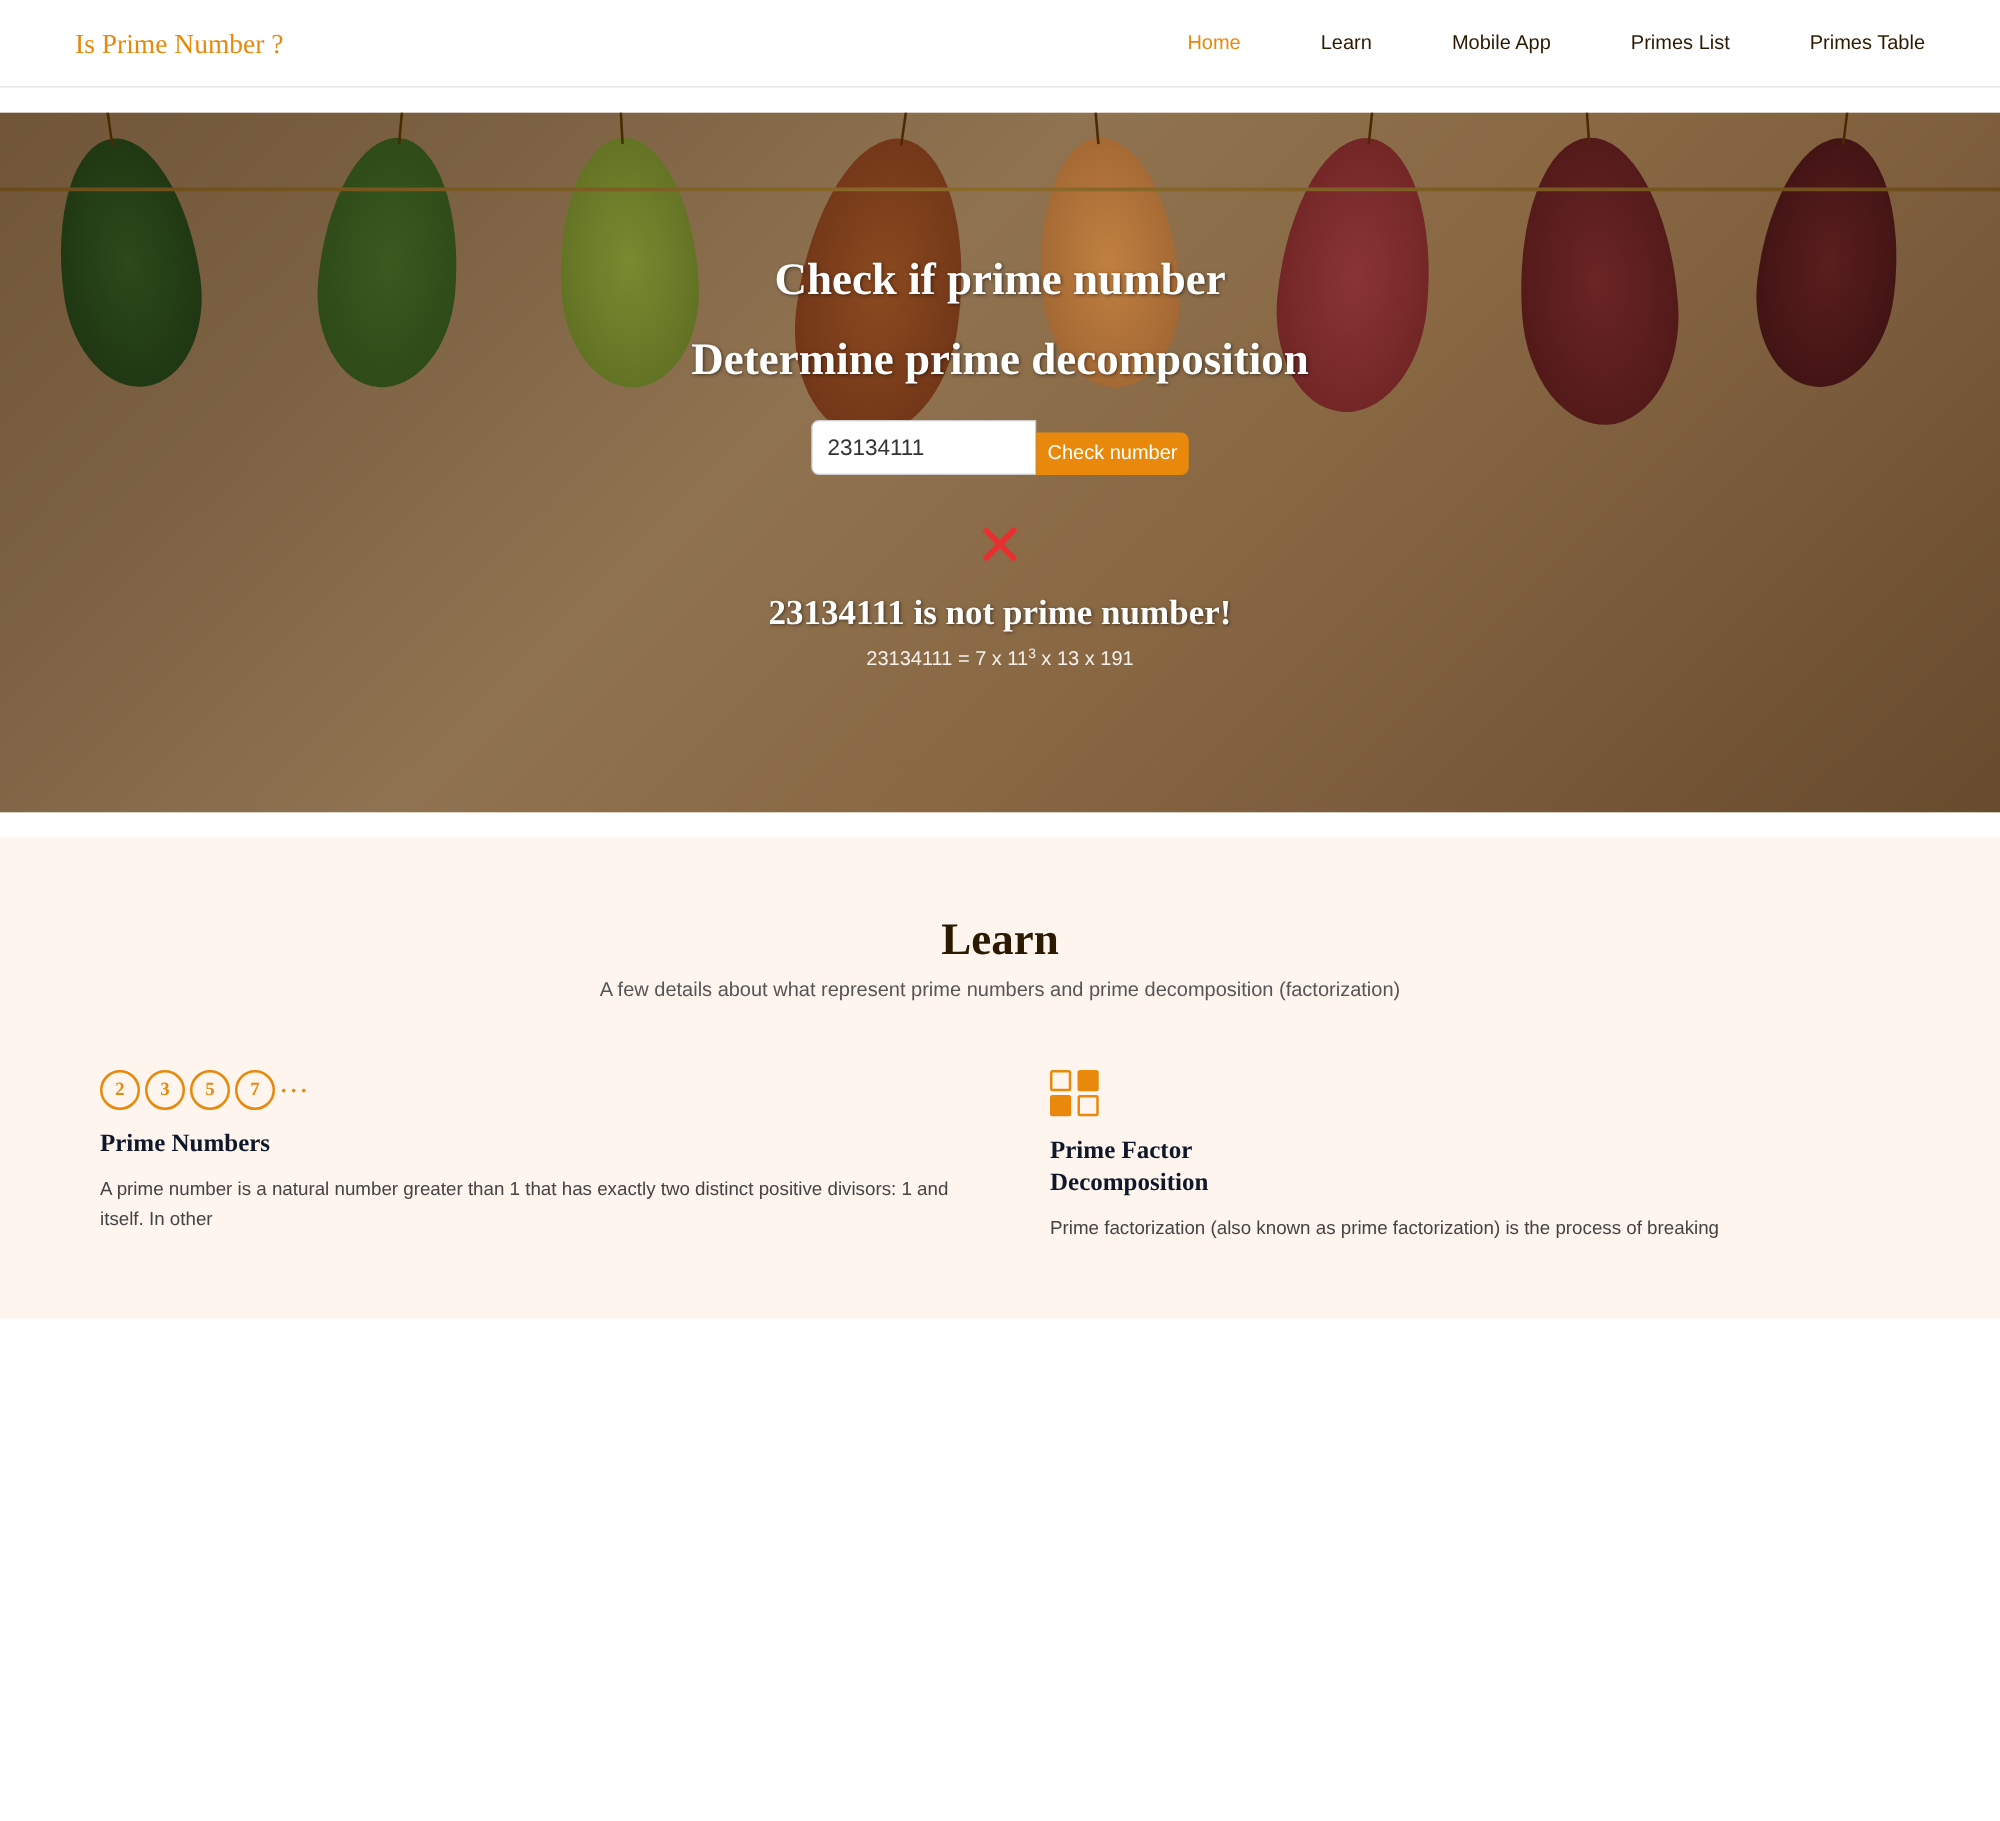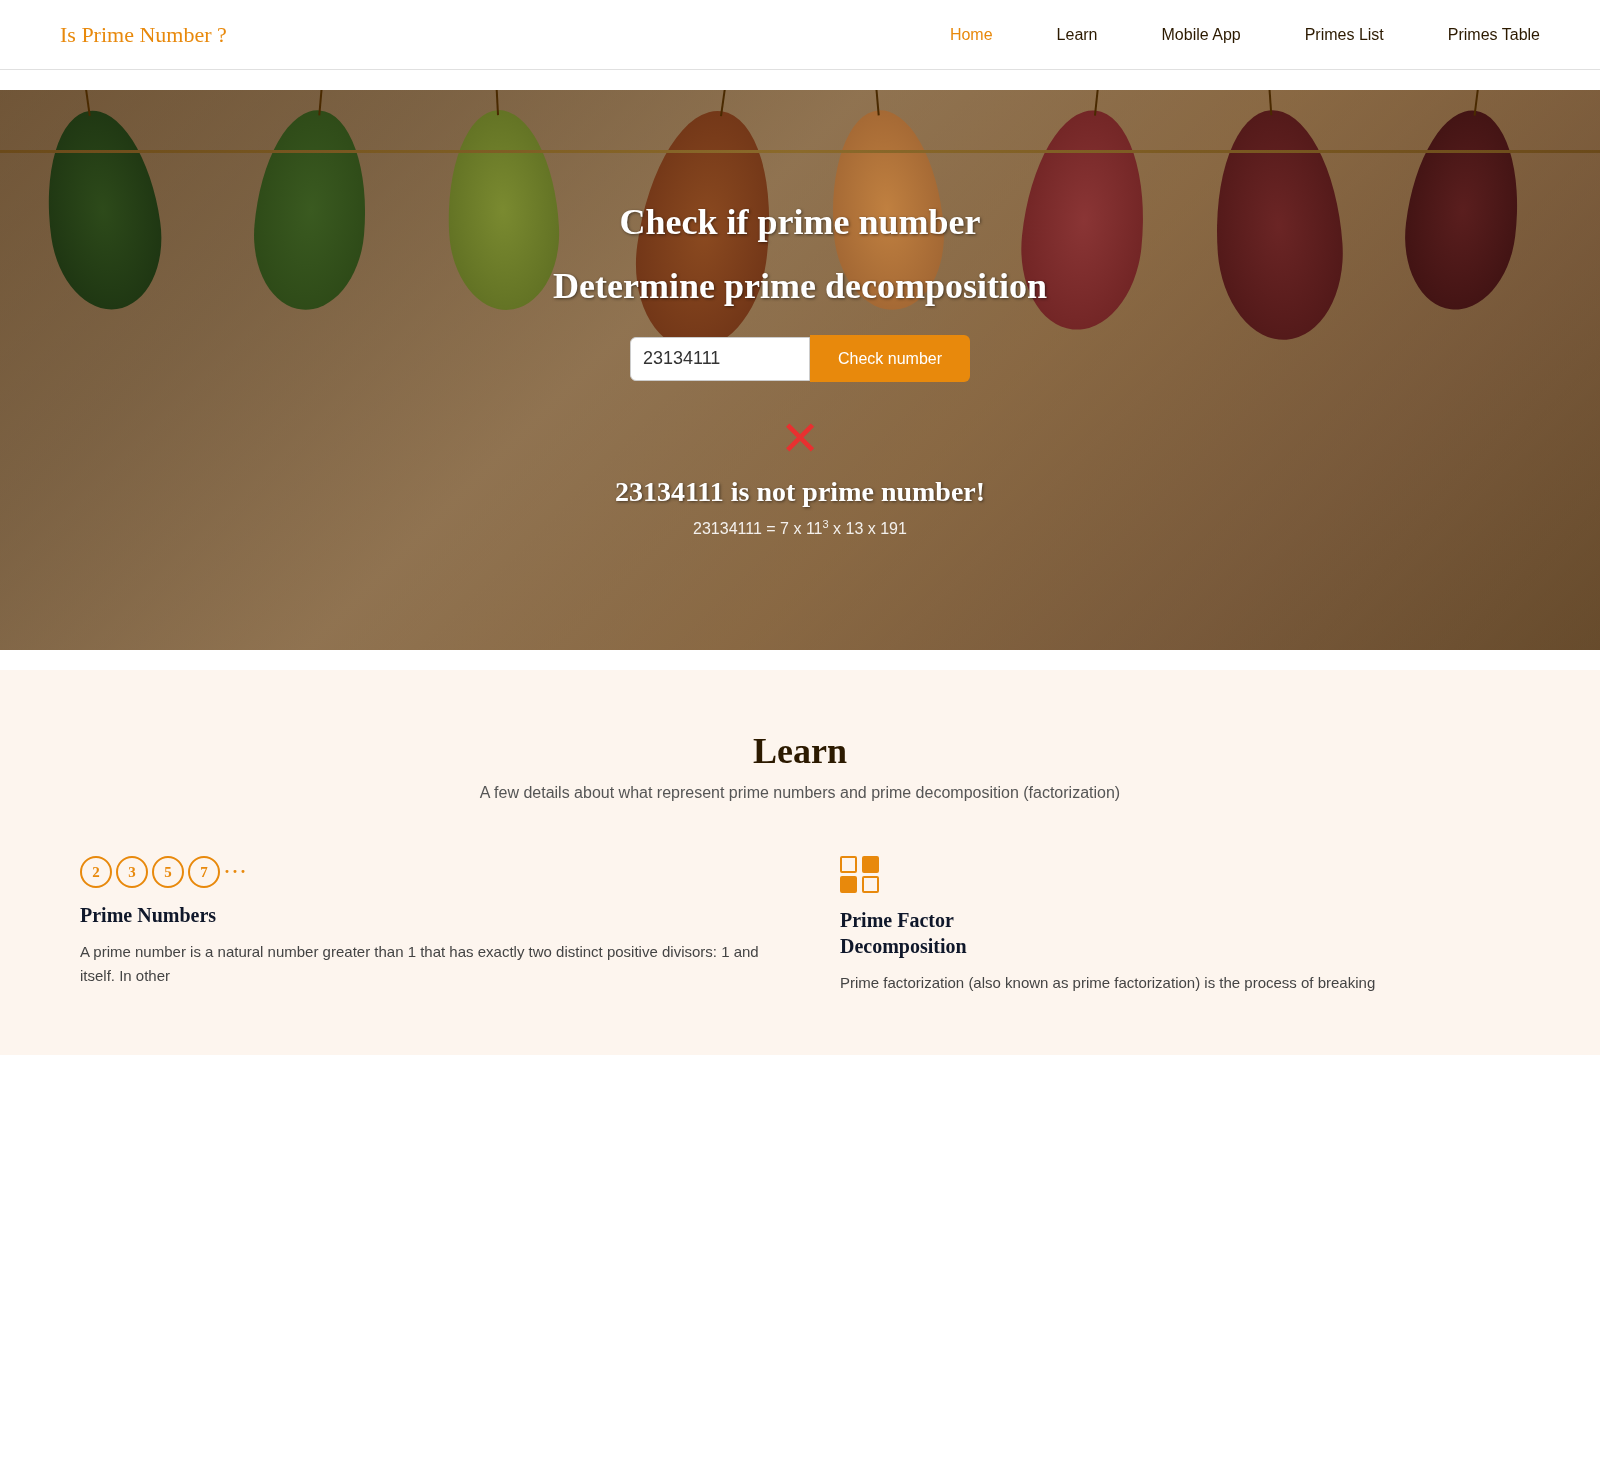--- a/index.html
+++ b/index.html
@@ -115,39 +115,39 @@
     }
     .hero-title-2 {
       font-size: 36px;
       font-weight: bold;
       color: #fff;
       text-shadow: 1px 1px 3px rgba(0,0,0,0.5);
       margin-bottom: 28px;
     }
     .input-row {
       display: flex;
-      align-items: center;
+      align-items: flex-end;
       justify-content: center;
       gap: 0;
       margin-bottom: 28px;
     }
     .number-input {
       width: 180px;
       height: 44px;
       border: 1px solid #ccc;
       border-radius: 6px 0 0 6px;
       padding: 0 12px;
       font-size: 18px;
       background: #fff;
       color: #333;
       outline: none;
     }
     .check-btn {
-      height: 47px;
-      padding: 0 28px;
+      height: 34px;
+      padding: 0 9px;
       background: #e8890c;
       color: #fff;
       border: none;
       border-radius: 0 6px 6px 0;
       font-size: 16px;
       cursor: pointer;
       font-family: Arial, sans-serif;
     }
     .result-icon {
       font-size: 48px;

